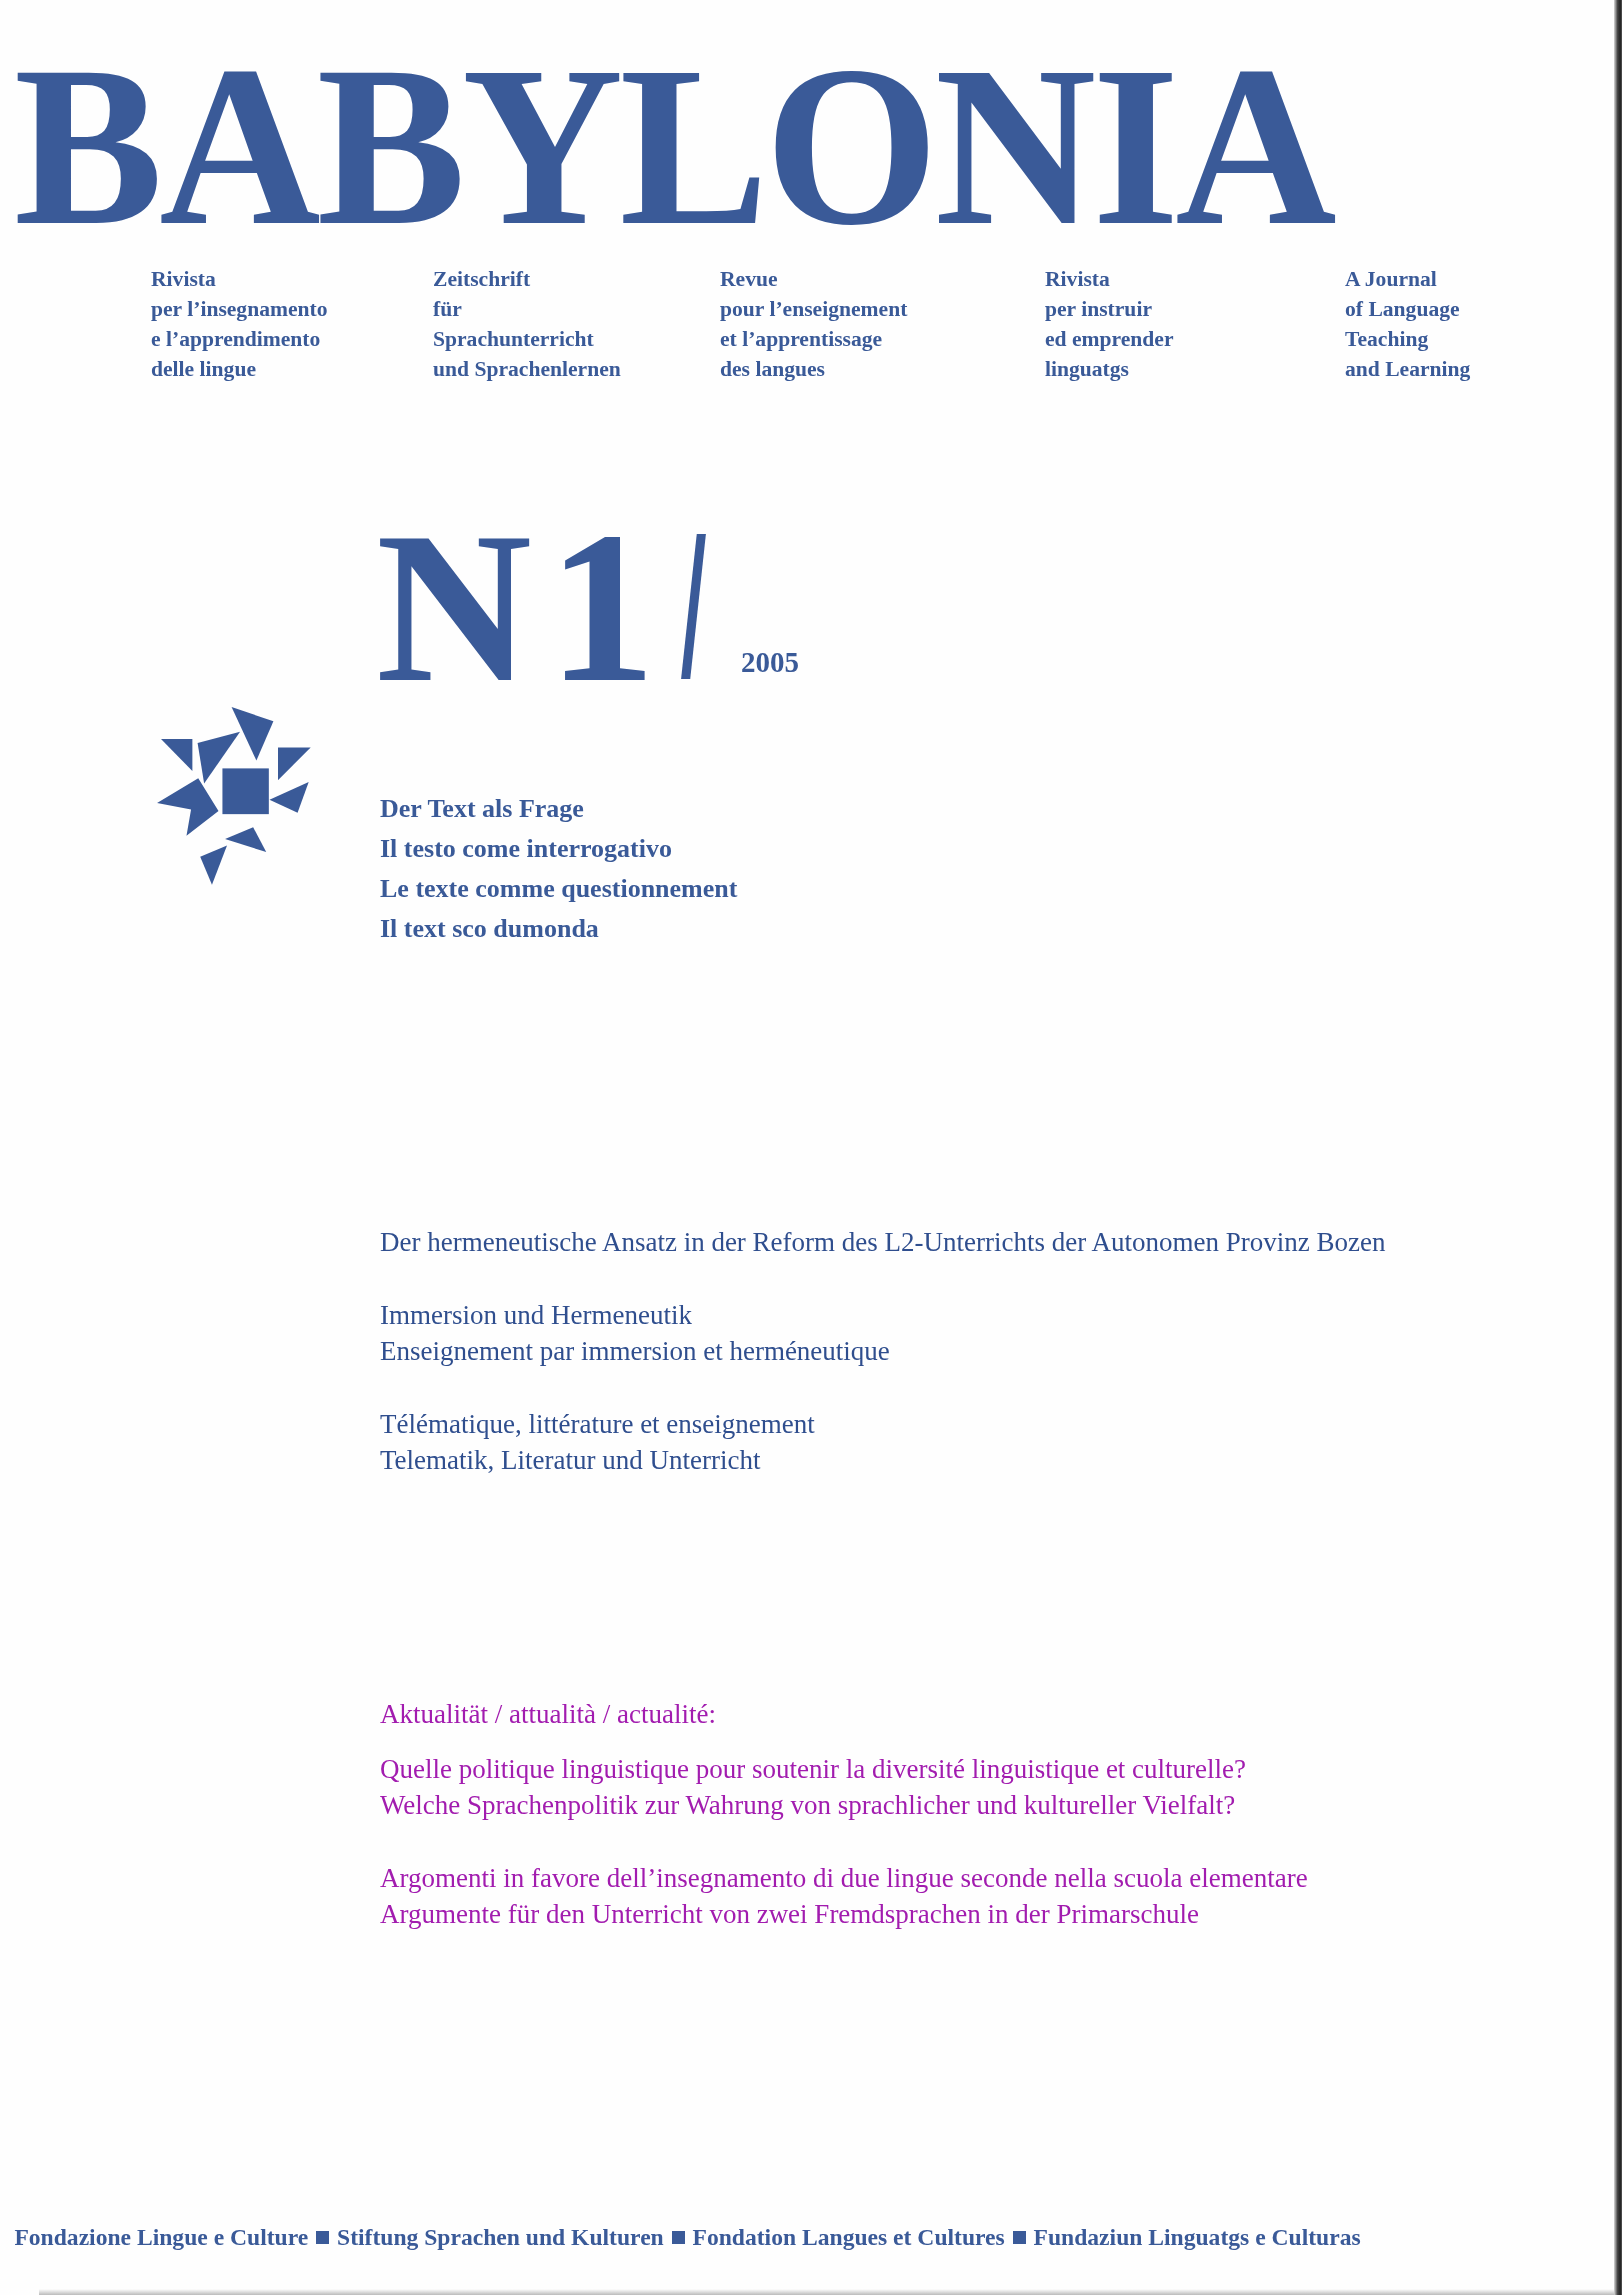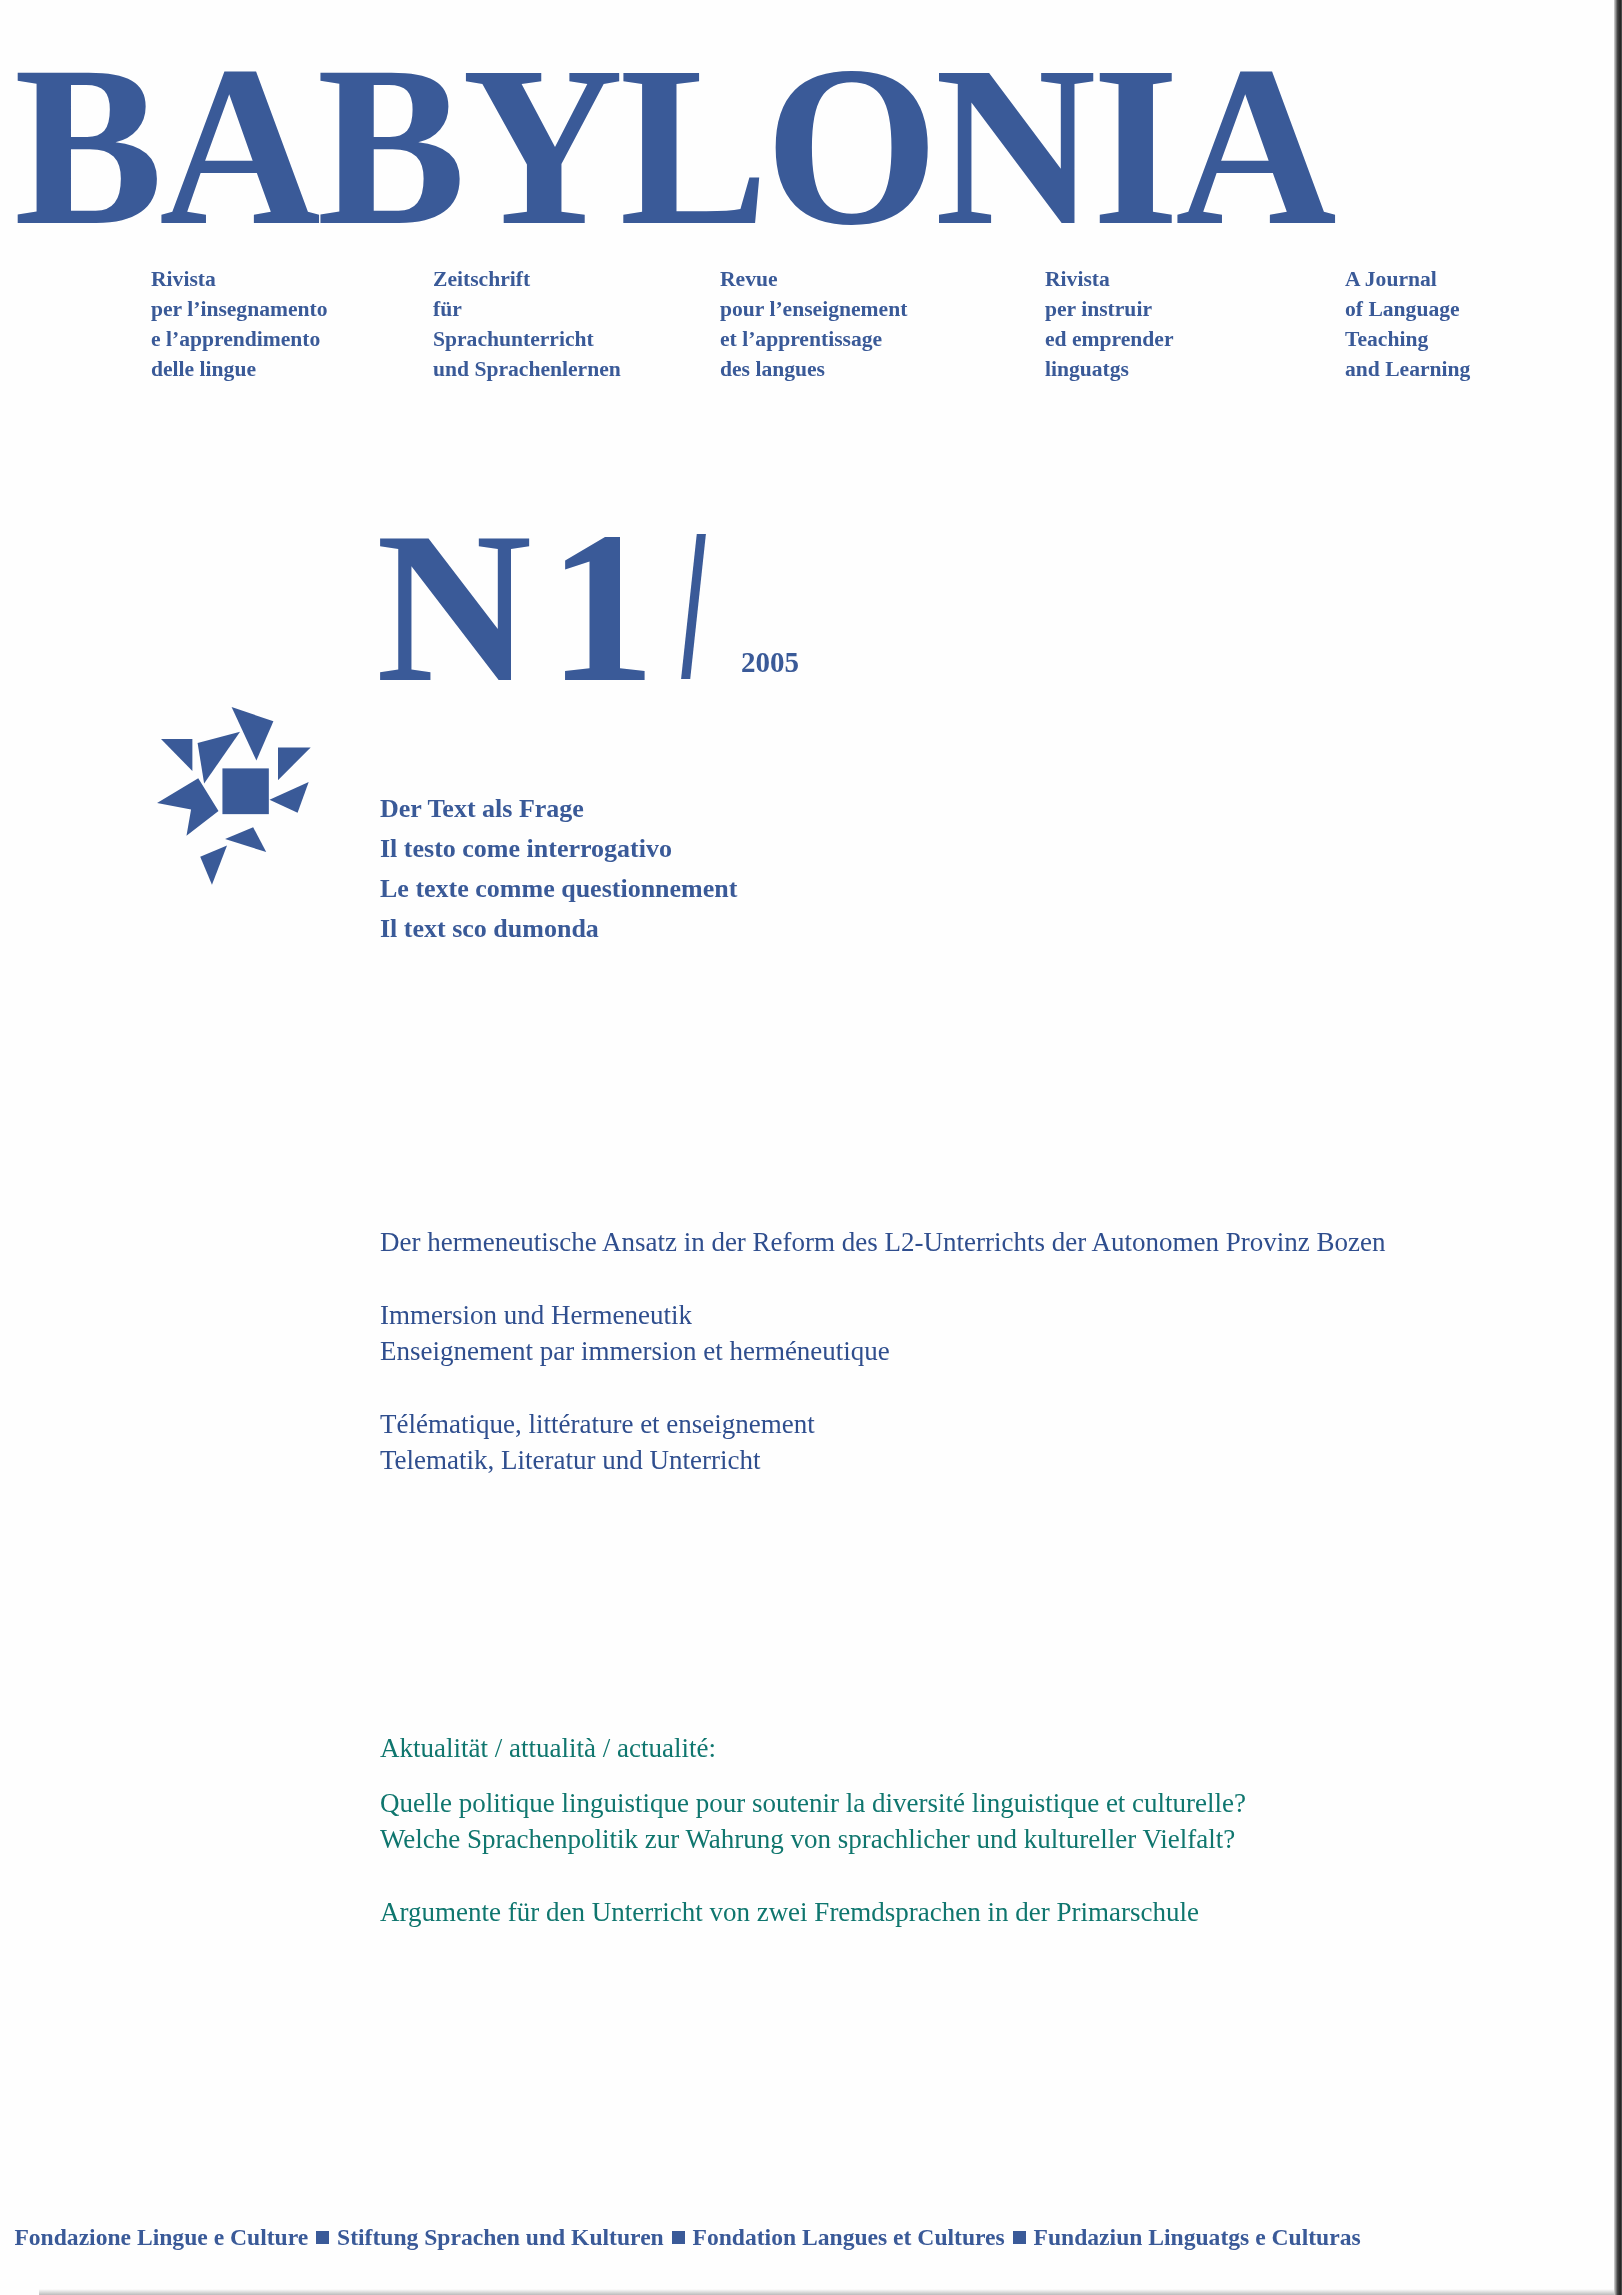--- a/index.html
+++ b/index.html
@@ -39,21 +39,21 @@
   .logo { left: 157px; top: 705px; width: 157px; height: 183px; }
 
   
   .themes { left: 380px; top: 789px; font-weight: bold; font-size: 26px; line-height: 40px; color: #3a5a98; }
   .themes div { white-space: nowrap; }
 
   
   .articles { left: 380px; top: 1224px; width: 1197px; font-size: 27px; line-height: 36px; color: #2f4e8e; }
   .article { margin-bottom: 37px; }
   .article div { }
-  .aktual { left: 380px; top: 1696px; width: 1197px; font-size: 27px; line-height: 36px; color: #0f766e; margin-top: 34px; }
+  .aktual { left: 380px; top: 1696px; width: 1197px; font-size: 27px; line-height: 36px; color: #a21caf; }
   .aktual .label { margin-bottom: 19px; }
   .aktual .article { margin-bottom: 37px; }
 
   
   .footer { left: 14.4px; top: 2222px; font-weight: bold; font-size: 23.6px; line-height: 31px; color: #3a5a98; white-space: nowrap; }
   .footer .sep { display: inline-block; width: 13px; height: 13px; background: #3a5a98; margin: 0 7.9px; vertical-align: 0.7px; }
 </style>
 </head>
 <body>
 
@@ -137,20 +137,21 @@
   </div>
 </div>
 
 <div class="abs aktual">
   <div class="label">Aktualität / attualità / actualité:</div>
   <div class="article">
     <div>Quelle politique linguistique pour soutenir la diversité linguistique et culturelle?</div>
     <div>Welche Sprachenpolitik zur Wahrung von sprachlicher und kultureller Vielfalt?</div>
   </div>
   <div class="article">
+    <div>Argomenti in favore dell’insegnamento di due lingue seconde nella scuola elementare</div>
     <div>Argumente für den Unterricht von zwei Fremdsprachen in der Primarschule</div>
   </div>
 </div>
 
 <div class="abs footer">
   <span>Fondazione Lingue e Culture</span><span class="sep"></span><span>Stiftung Sprachen und Kulturen</span><span class="sep"></span><span>Fondation Langues et Cultures</span><span class="sep"></span><span>Fundaziun Linguatgs e Culturas</span>
 </div>
 
 
 </body></html>

